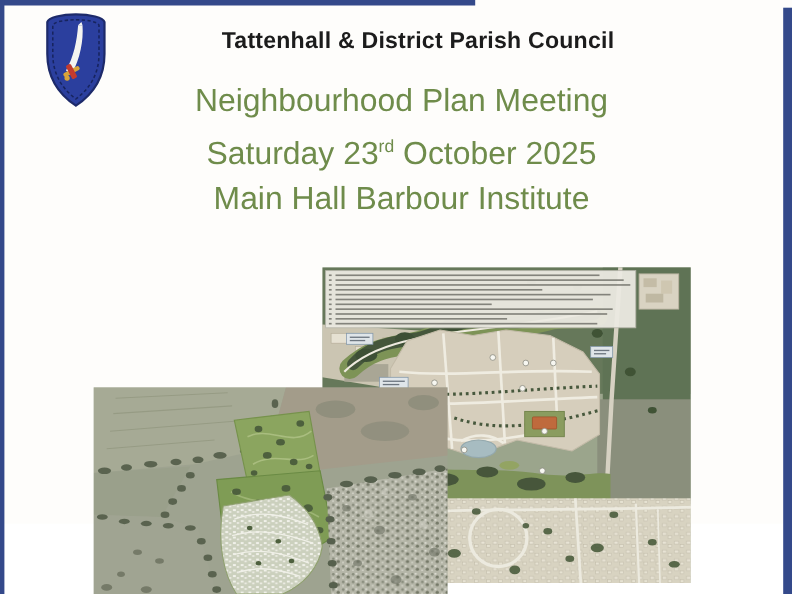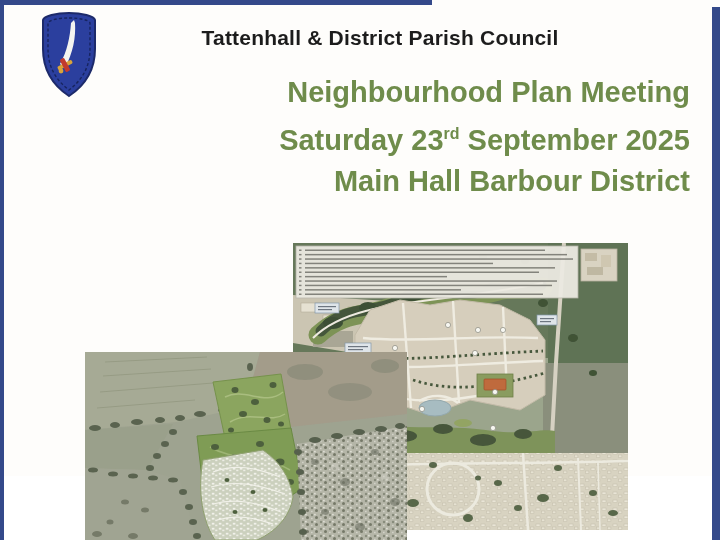--- a/index.html
+++ b/index.html
@@ -10,22 +10,22 @@
   
   .frame-top{position:absolute;left:0;top:0;width:432px;height:5px;}
   .frame-left{position:absolute;left:0;top:0;width:4px;height:540px;}
   .frame-right{position:absolute;right:0;top:7px;width:8px;height:533px;}
 
   .crest{position:absolute;left:38px;top:11px;width:62px;height:88px;}
 
   .council{position:absolute;left:110px;right:70px;top:26px;text-align:center;
            font-size:21px;font-weight:bold;color:#1c1c1c;letter-spacing:.2px;}
 
-  .title-block{position:absolute;left:40px;right:30px;top:72px;text-align:right;
-               font-weight:bold;font-size:29px;line-height:41px;}
+  .title-block{position:absolute;left:40px;right:30px;top:72px;text-align:center;
+               font-weight:normal;font-size:29px;line-height:41px;}
   .title-block .sup{font-size:0.55em;vertical-align:super;}
 
   .map{position:absolute;filter:blur(.45px);}
   .map-right{left:293px;top:243px;width:335px;height:287px;z-index:1;}
   .map-left{left:85px;top:352px;width:322px;height:188px;z-index:2;}
   svg{display:block;width:100%;height:100%;}
 </style>
 </head>
 <body>
 
@@ -44,22 +44,22 @@
       <rect x="19" y="52" width="16" height="4" rx="1.5" fill="#d9a43a" transform="rotate(-28 27 54)"></rect>
       <rect x="24.5" y="47" width="5" height="14" rx="1.5" fill="#c23b2e" transform="rotate(-28 27 54)"></rect>
       <circle cx="23" cy="60" r="2.4" fill="#d9a43a"></circle>
     </svg>
   </div>
 
   <div class="council">Tattenhall &amp; District Parish Council</div>
 
   <div class="title-block" style="color: rgb(111, 140, 75);">
     <div>Neighbourhood Plan Meeting</div>
-    <div><span>Saturday 23</span><span class="sup">rd</span><span> September 2025</span></div>
-    <div>Main Hall Barbour District</div>
+    <div><span>Saturday 23</span><span class="sup">rd</span><span> October 2025</span></div>
+    <div>Main Hall Barbour Institute</div>
   </div>
 
   <div class="map map-right">
     <svg viewBox="0 0 335 287" preserveAspectRatio="none">
       <defs>
         <pattern id="pv" width="11" height="8" patternUnits="userSpaceOnUse">
           <rect width="11" height="8" fill="#d8d3c1"></rect>
           <rect x="1" y="1" width="4" height="2.6" fill="#e9e5d6" stroke="#c2bcaa" stroke-width="0.5"></rect>
           <rect x="6.5" y="4" width="3.4" height="2.6" fill="#e6e2d2" stroke="#c2bcaa" stroke-width="0.5"></rect>
         </pattern>

